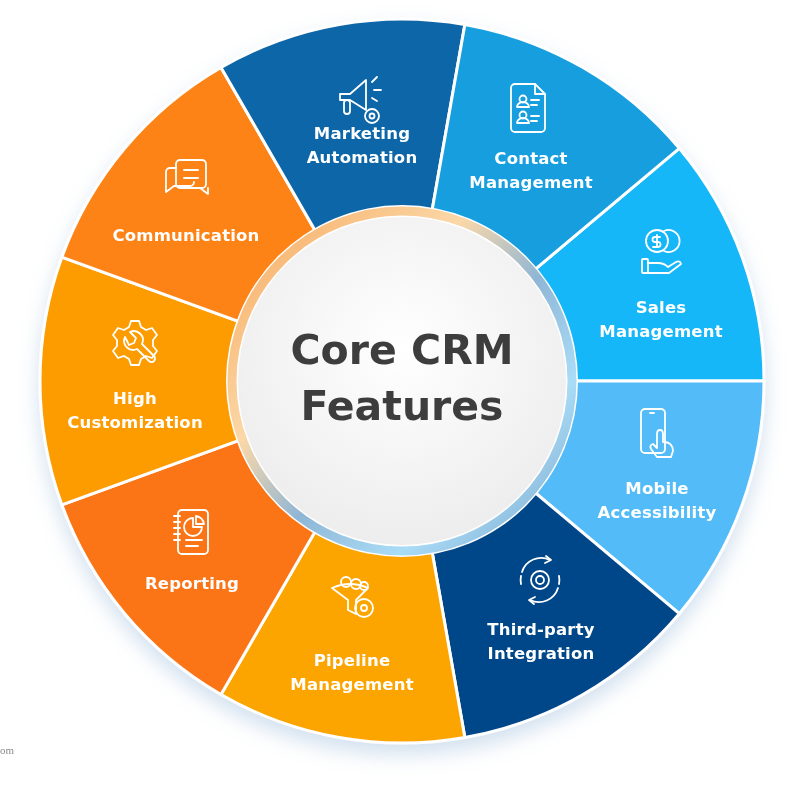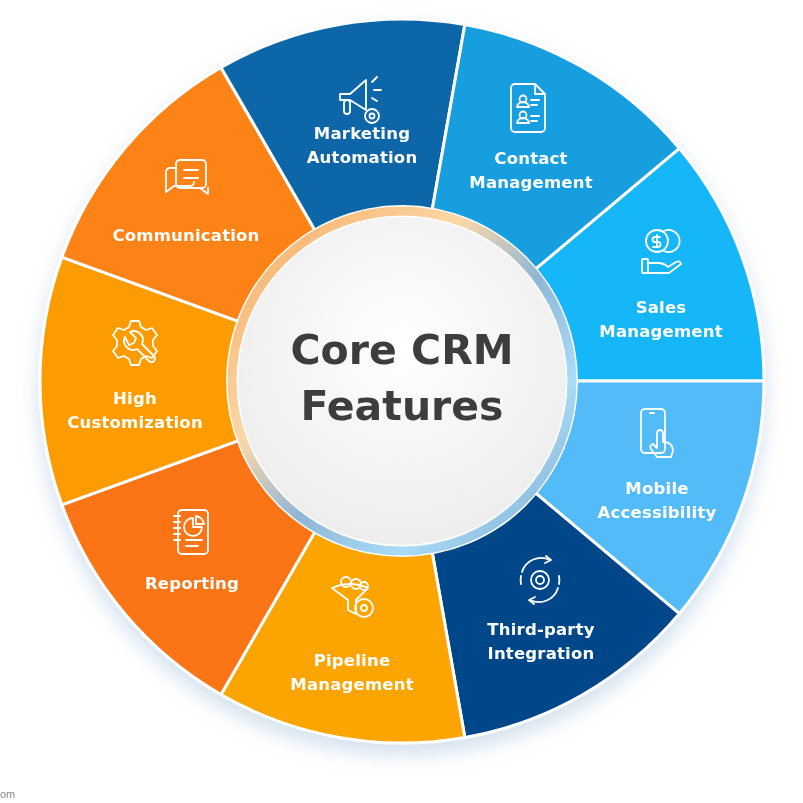--- a/index.html
+++ b/index.html
@@ -1,21 +1,21 @@
 <!DOCTYPE html>
 <html><head>
 <meta charset="utf-8">
 <style>
   html, body { margin: 0; padding: 0; background: #ffffff; }
   body { width: 803px; height: 803px; position: relative; overflow: hidden; font-family: "DejaVu Sans", "Liberation Sans", sans-serif; }
   #wheel { position: absolute; left: 0; top: 0; width: 803px; height: 803px; }
   .seg-label { font-family: "DejaVu Sans", sans-serif; font-weight: bold; font-size: 16.5px; fill: #ffffff; text-anchor: middle; letter-spacing: 0.2px; }
   .center-title { font-family: "DejaVu Sans", sans-serif; font-weight: bold; font-size: 41px; fill: #3d3d3d; text-anchor: middle; }
   .icon-stroke { fill: none; stroke: #ffffff; stroke-width: 1.8; stroke-linecap: round; stroke-linejoin: round; }
-  .footer { position: absolute; left: 0; top: 788px; font-size: 11px; color: #8a8a8a; font-family: Liberation Sans, sans-serif; }
+  .footer { position: absolute; left: 0; top: 744px; font-size: 11px; color: #8a8a8a; font-family: Liberation Serif, serif; }
 </style>
 </head>
 <body>
 
 <svg id="wheel" viewBox="0 0 803 803" xmlns="http://www.w3.org/2000/svg">
   <defs>
     <radialGradient id="centerFill" cx="50%" cy="40%" r="60%">
       <stop offset="0%" stop-color="#ffffff"></stop>
       <stop offset="100%" stop-color="#ededed"></stop>
     </radialGradient>

